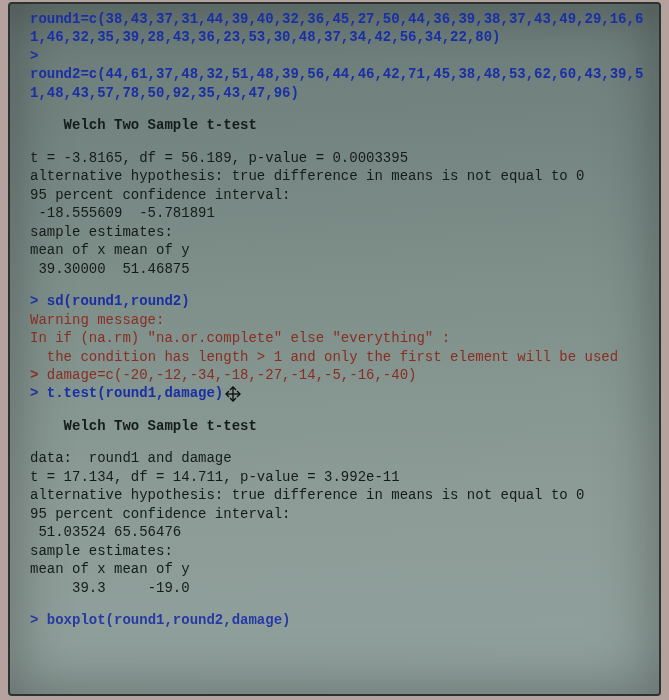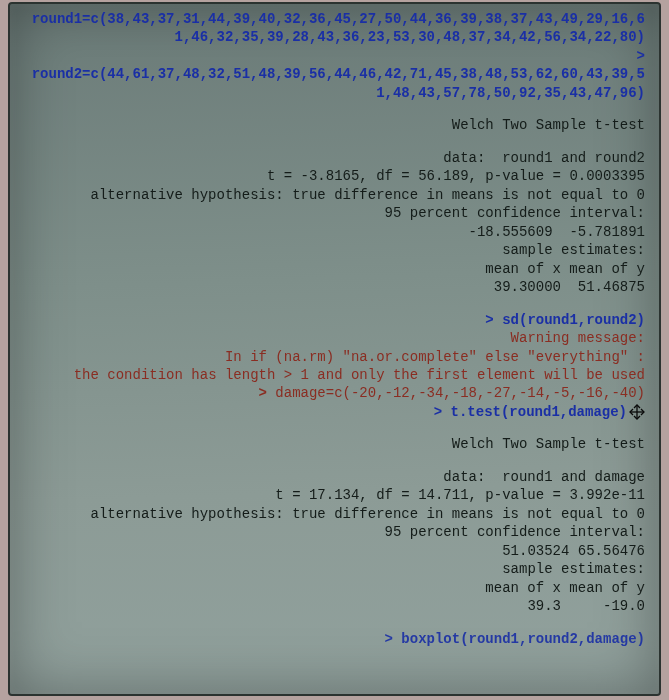--- a/index.html
+++ b/index.html
@@ -10,30 +10,29 @@
     font-size:14px;
     overflow:hidden;
   }
   .screen{
     position:absolute;
     left:8px;top:2px;right:8px;bottom:4px;
     background:linear-gradient(178deg,#6b7b78 0%,#7e8f8a 40%,#8c9b96 70%,#91a19d 100%);
     border:2px solid #2b3330;
     border-radius:4px;
     box-shadow:inset 0 0 60px rgba(0,0,0,.35),inset 0 0 8px rgba(255,255,255,.08);
-    padding:6px 14px 6px 14px;
+    padding:6px 14px 6px 20px;
     color:#141c19;
     line-height:1.32;
     box-sizing:border-box;
     overflow:hidden;
-    text-align:right;
   }
   .line{white-space:pre-wrap;word-break:break-all}
   .cmd{color:#1a2fa5;font-weight:bold}
-  .bold{font-weight:normal}
+  .bold{font-weight:bold}
   .prompt{color:#1a2fa5;font-weight:bold}
   .warnhead{color:#8a2d22;font-weight:normal}
   .warn{color:#8a2d22}
   .blank{height:14px}
   .move-cursor{
     display:inline-block;width:16px;height:16px;position:relative;
     vertical-align:middle;margin-left:2px;
   }
   .move-cursor svg{position:absolute;left:0;top:0}
   .faint{opacity:.9}
@@ -43,21 +42,20 @@
 
 <div class="screen">
 
 <div class="line cmd">round1=c(38,43,37,31,44,39,40,32,36,45,27,50,44,36,39,38,37,43,49,29,16,61,46,32,35,39,28,43,36,23,53,30,48,37,34,42,56,34,22,80)</div>
 <div class="line prompt">&gt;</div>
 <div class="line cmd">round2=c(44,61,37,48,32,51,48,39,56,44,46,42,71,45,38,48,53,62,60,43,39,51,48,43,57,78,50,92,35,43,47,96)</div>
 
 <div class="blank"></div>
 <div class="line bold">    <span>Welch Two Sample t-test</span></div>
 <div class="blank"></div>
-<div class="line">data:  round1 and round2</div>
 <div class="line">t = -3.8165, df = 56.189, p-value = 0.0003395</div>
 <div class="line">alternative hypothesis: true difference in means is not equal to 0</div>
 <div class="line">95 percent confidence interval:</div>
 <div class="line"> -18.555609  -5.781891</div>
 <div class="line">sample estimates:</div>
 <div class="line">mean of x mean of y</div>
 <div class="line"> 39.30000  51.46875</div>
 
 <div class="blank"></div>
 <div class="line"><span class="prompt">&gt; </span><span class="cmd">sd(round1,round2)</span></div>

